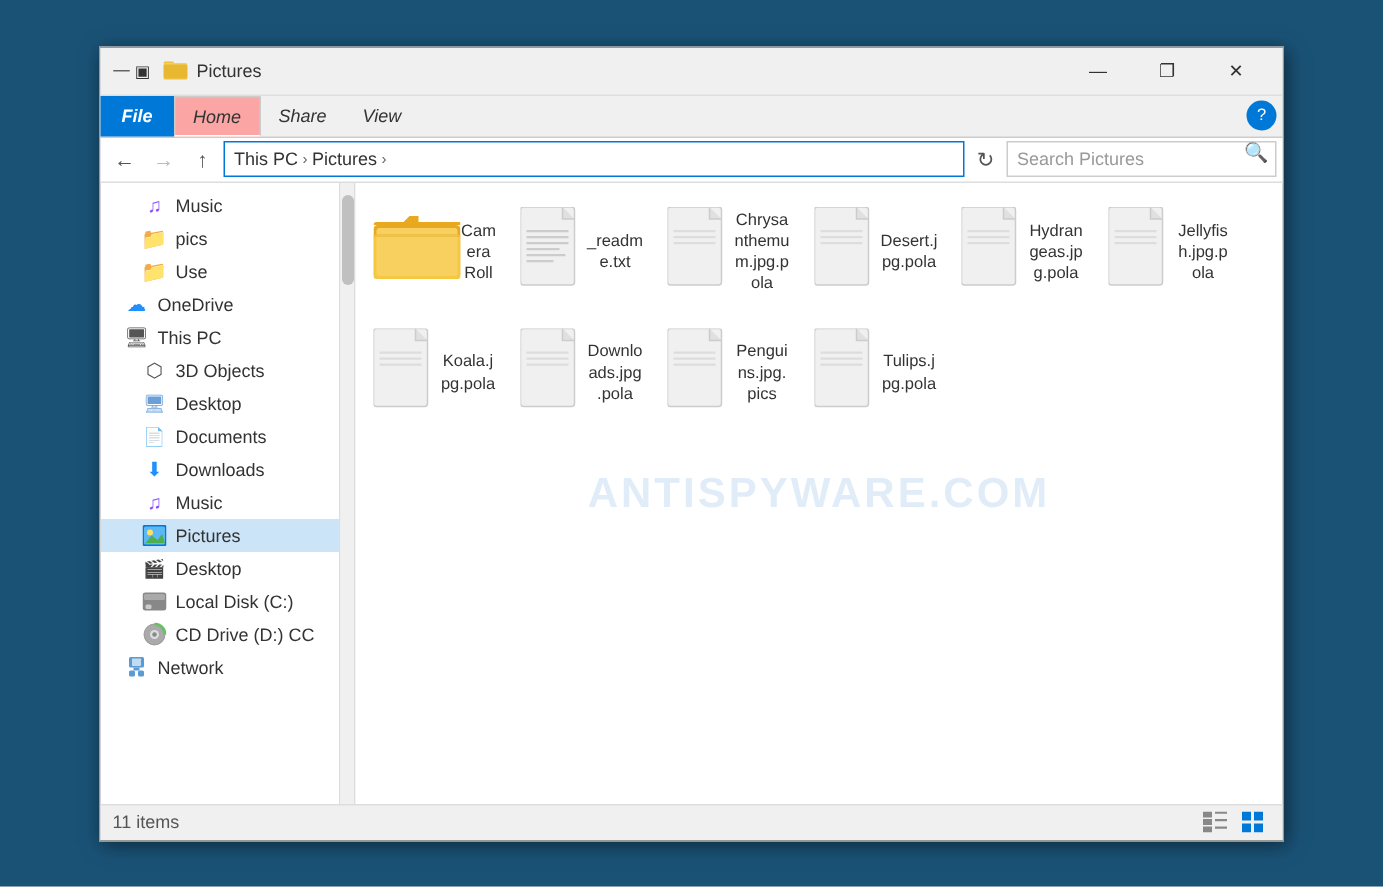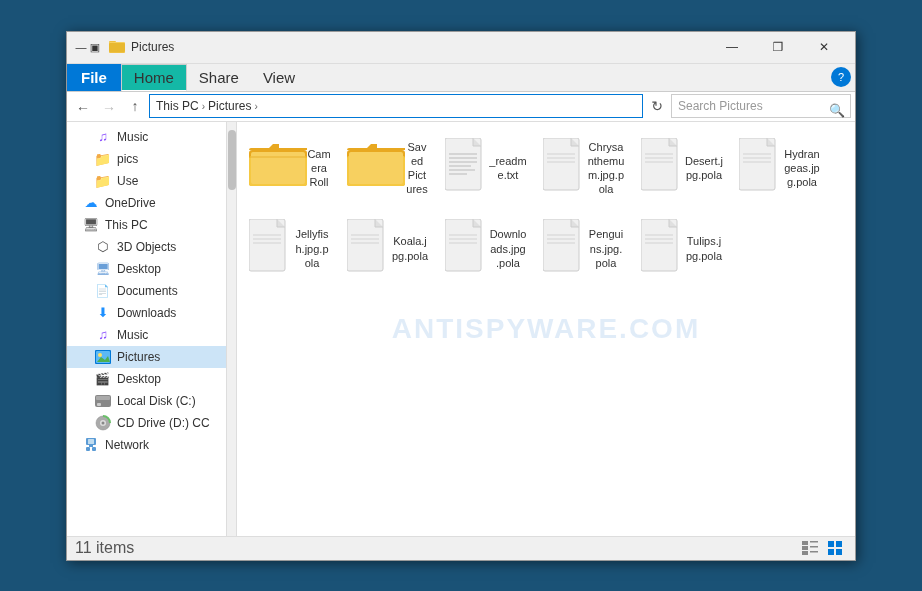--- a/index.html
+++ b/index.html
@@ -88,25 +88,26 @@
       align-items: center;
       height: 28px;
       border-bottom: 1px solid #ccc;
     }
     .ribbon-tab {
       padding: 0 12px;
       height: 100%;
       display: flex;
       align-items: center;
       cursor: pointer;
-      font-size: 15px;
+      font-size: 12px;
       color: #333;
+      font-style: italic;
     }
     .ribbon-tab.active {
-      background: #14b8a6;
+      background: #fca5a5;
       border: 1px solid #ccc;
       border-bottom: 1px solid white;
       margin-bottom: -1px;
       z-index: 1;
     }
     .ribbon-tab.file {
       background: #0078d7;
       color: white;
       font-weight: 600;
       padding: 0 14px;
@@ -170,21 +171,21 @@
       cursor: pointer;
       font-size: 14px;
       color: #555;
       display: flex;
       align-items: center;
       justify-content: center;
     }
     .search-wrapper {
       position: relative;
       display: flex;
-      align-items: flex-end;
+      align-items: flex-start;
     }
     .search-input {
       width: 180px;
       height: 24px;
       border: 1px solid #ccc;
       padding: 0 24px 0 6px;
       font-size: 12px;
       color: #999;
       outline: none;
     }
@@ -299,21 +300,21 @@
       height: 56px;
     }
     
     .status-bar {
       height: 24px;
       background: #f0f0f0;
       border-top: 1px solid #ddd;
       display: flex;
       align-items: center;
       padding: 0 8px;
-      font-size: 16px;
+      font-size: 12px;
       color: #555;
       flex-shrink: 0;
       text-align: center;
     }
     .status-bar-right {
       margin-left: auto;
       display: flex;
       gap: 4px;
     }
     .view-btn {
@@ -518,31 +519,20 @@
               <rect x="0" y="8" width="58" height="36" rx="3" fill="#e8a820"></rect>
               <rect x="0" y="14" width="58" height="30" rx="2" fill="#f5c842"></rect>
               <path d="M0,8 Q0,6 2,6 L20,6 L24,2 L30,2 L30,6 L58,6 Q58,8 58,10 L58,8 Z" fill="#e8a820"></path>
               <rect x="2" y="10" width="54" height="32" rx="2" fill="#f7d060"></rect>
               <rect x="0" y="14" width="58" height="2" fill="#e0a010" opacity="0.3"></rect>
             </svg>
           </div>
           <div class="file-label">Camera Roll</div>
         </div>
 
-        <div class="file-item">
-          <div class="file-icon">
-            <svg class="folder-icon-img" viewBox="0 0 58 48">
-              <rect x="0" y="8" width="58" height="36" rx="3" fill="#e8a820"></rect>
-              <rect x="0" y="14" width="58" height="30" rx="2" fill="#f5c842"></rect>
-              <path d="M0,8 Q0,6 2,6 L20,6 L24,2 L30,2 L30,6 L58,6 Q58,8 58,10 L58,8 Z" fill="#e8a820"></path>
-              <rect x="2" y="10" width="54" height="32" rx="2" fill="#f7d060"></rect>
-            </svg>
-          </div>
-          <div class="file-label">Saved Pictures</div>
-        </div>
 
         <div class="file-item">
           <div class="file-icon">
             <svg class="generic-file" viewBox="0 0 44 56">
               <rect x="0" y="0" width="36" height="52" rx="2" fill="#f0f0f0" stroke="#ccc" stroke-width="1"></rect>
               <path d="M28,0 L36,8 L28,8 Z" fill="#e0e0e0"></path>
               <path d="M28,0 L28,8 L36,8" fill="none" stroke="#ccc" stroke-width="1"></path>
               <line x1="4" y1="16" x2="32" y2="16" stroke="#ccc" stroke-width="1.5"></line>
               <line x1="4" y1="20" x2="32" y2="20" stroke="#ccc" stroke-width="1.5"></line>
               <line x1="4" y1="24" x2="32" y2="24" stroke="#ccc" stroke-width="1.5"></line>
@@ -642,21 +632,21 @@
           <div class="file-icon">
             <svg class="generic-file" viewBox="0 0 44 56">
               <rect x="0" y="0" width="36" height="52" rx="2" fill="#f0f0f0" stroke="#ccc" stroke-width="1"></rect>
               <path d="M28,0 L36,8 L28,8 Z" fill="#e0e0e0"></path>
               <path d="M28,0 L28,8 L36,8" fill="none" stroke="#ccc" stroke-width="1"></path>
               <line x1="4" y1="16" x2="32" y2="16" stroke="#ddd" stroke-width="1.5"></line>
               <line x1="4" y1="20" x2="32" y2="20" stroke="#ddd" stroke-width="1.5"></line>
               <line x1="4" y1="24" x2="32" y2="24" stroke="#ddd" stroke-width="1.5"></line>
             </svg>
           </div>
-          <div class="file-label">Penguins.jpg.pola</div>
+          <div class="file-label">Penguins.jpg.pics</div>
         </div>
 
         <div class="file-item">
           <div class="file-icon">
             <svg class="generic-file" viewBox="0 0 44 56">
               <rect x="0" y="0" width="36" height="52" rx="2" fill="#f0f0f0" stroke="#ccc" stroke-width="1"></rect>
               <path d="M28,0 L36,8 L28,8 Z" fill="#e0e0e0"></path>
               <path d="M28,0 L28,8 L36,8" fill="none" stroke="#ccc" stroke-width="1"></path>
               <line x1="4" y1="16" x2="32" y2="16" stroke="#ddd" stroke-width="1.5"></line>
               <line x1="4" y1="20" x2="32" y2="20" stroke="#ddd" stroke-width="1.5"></line>

